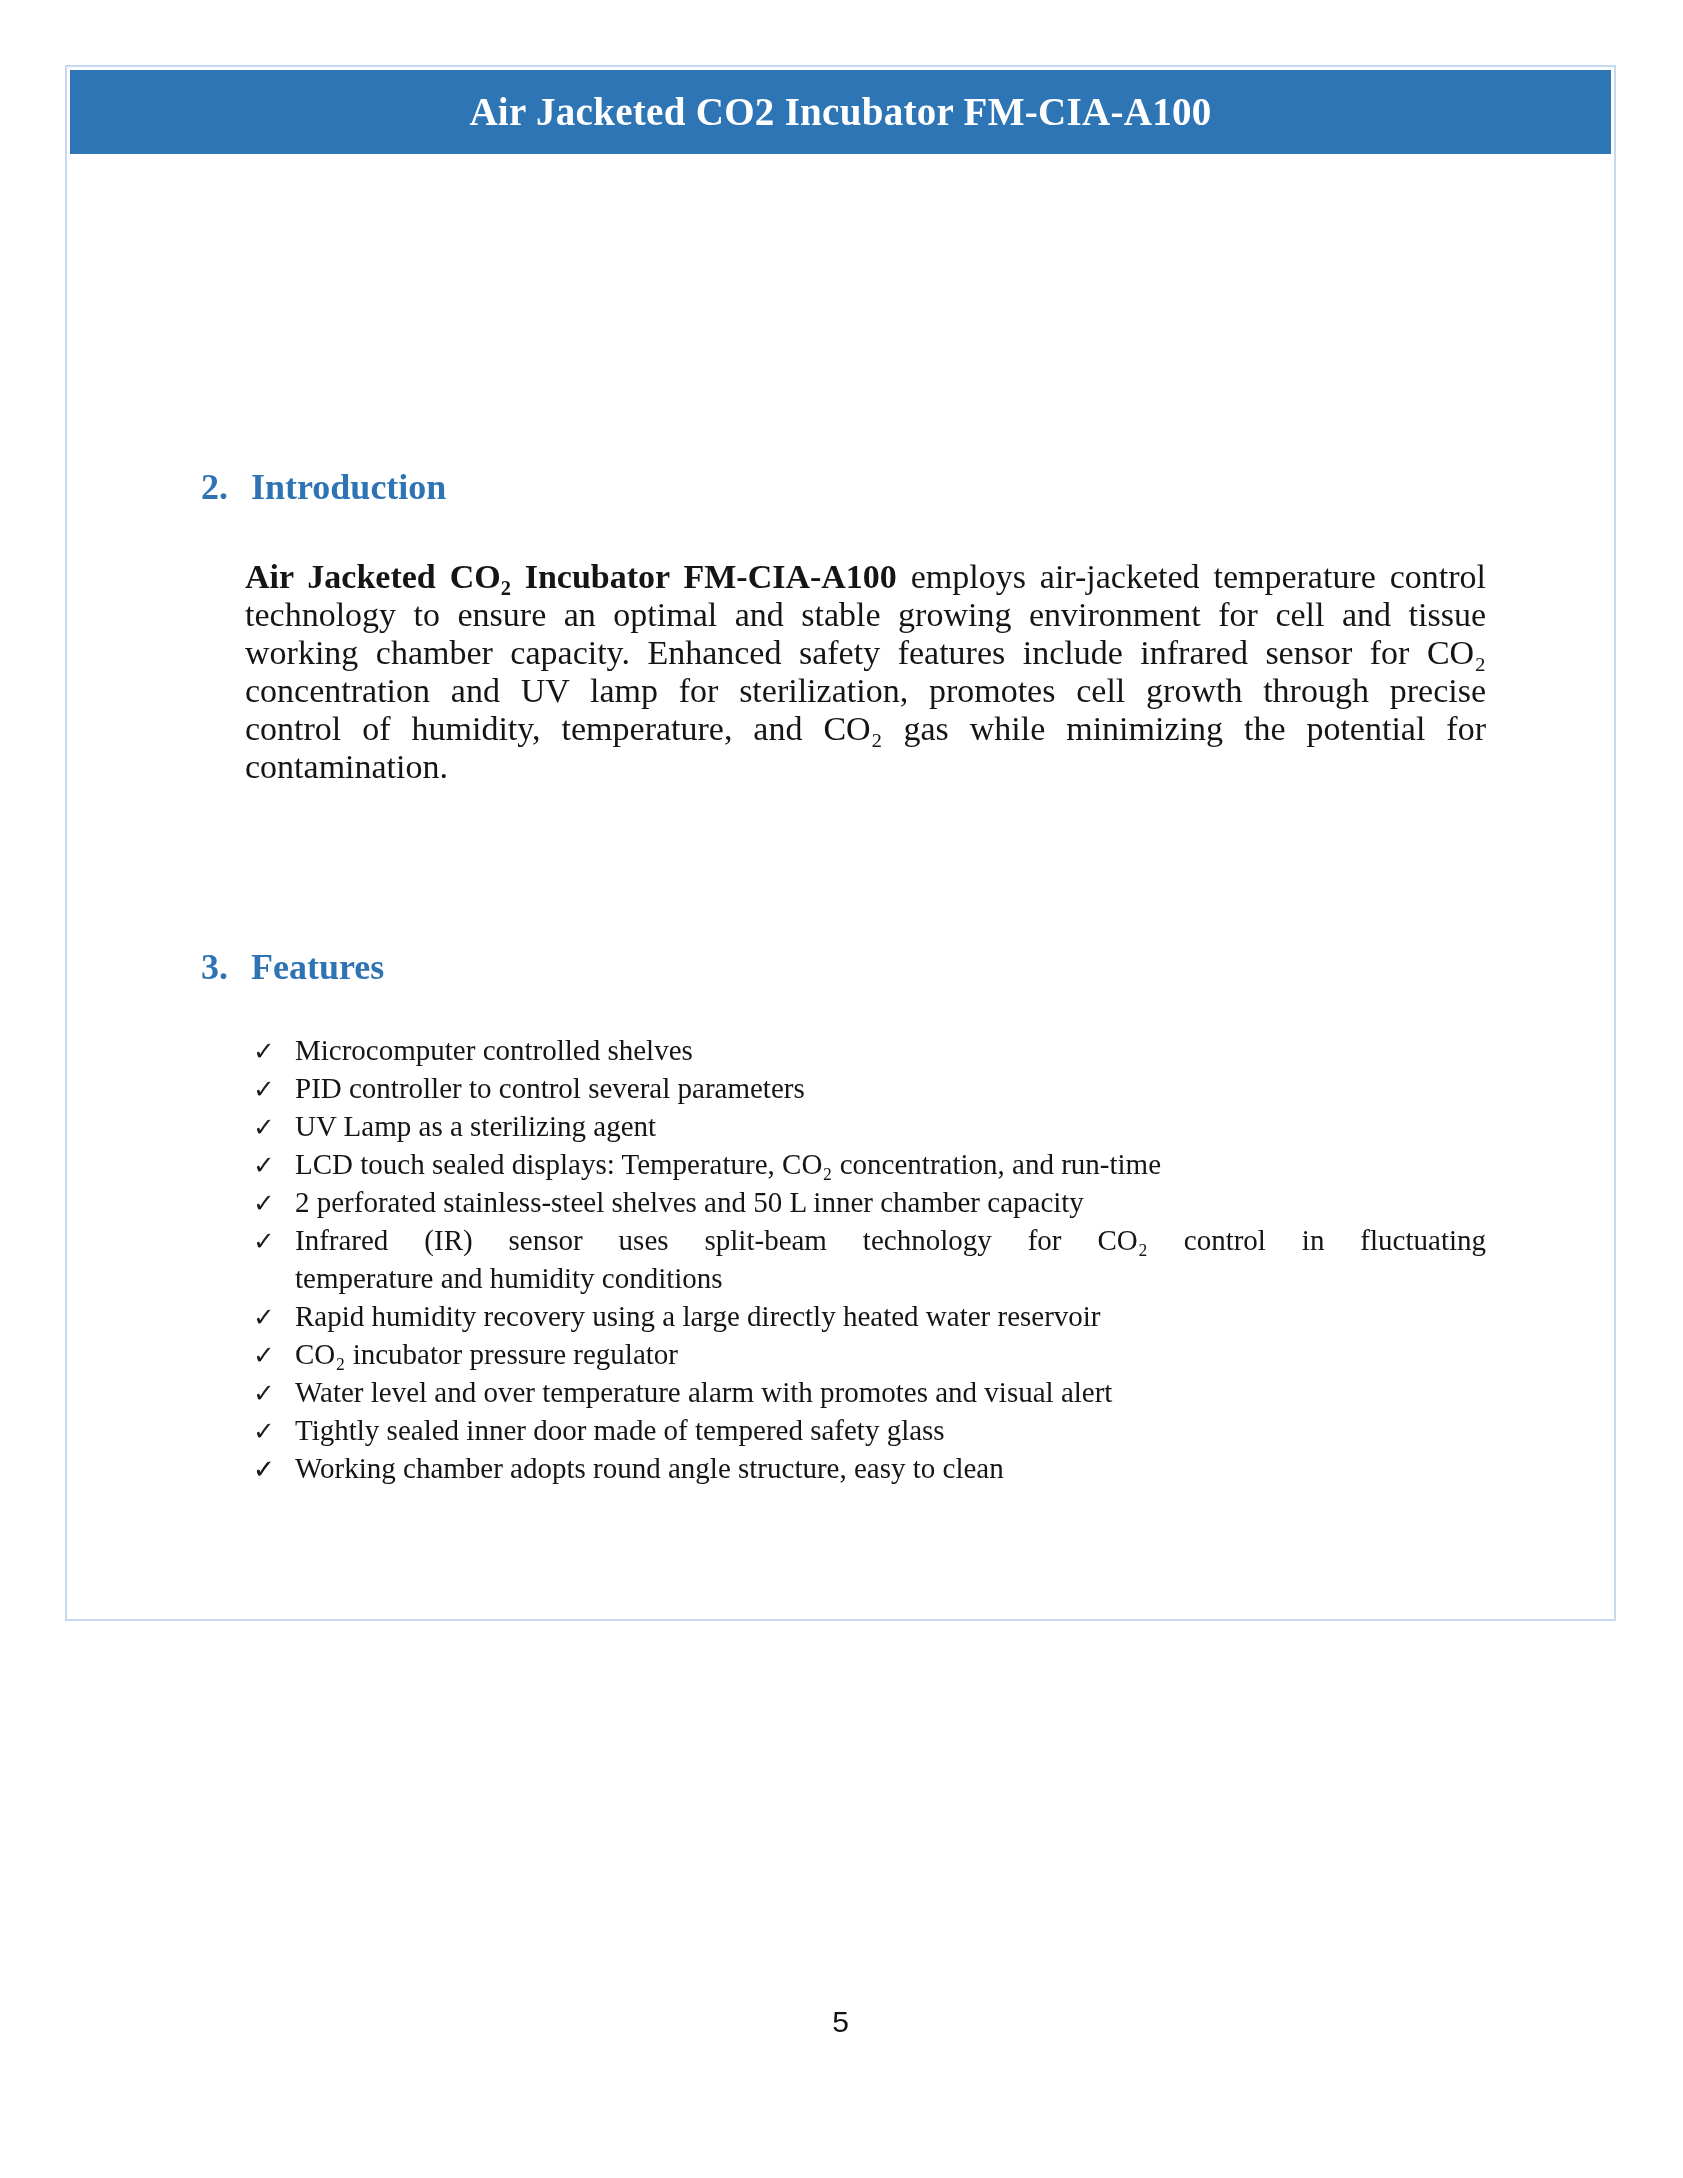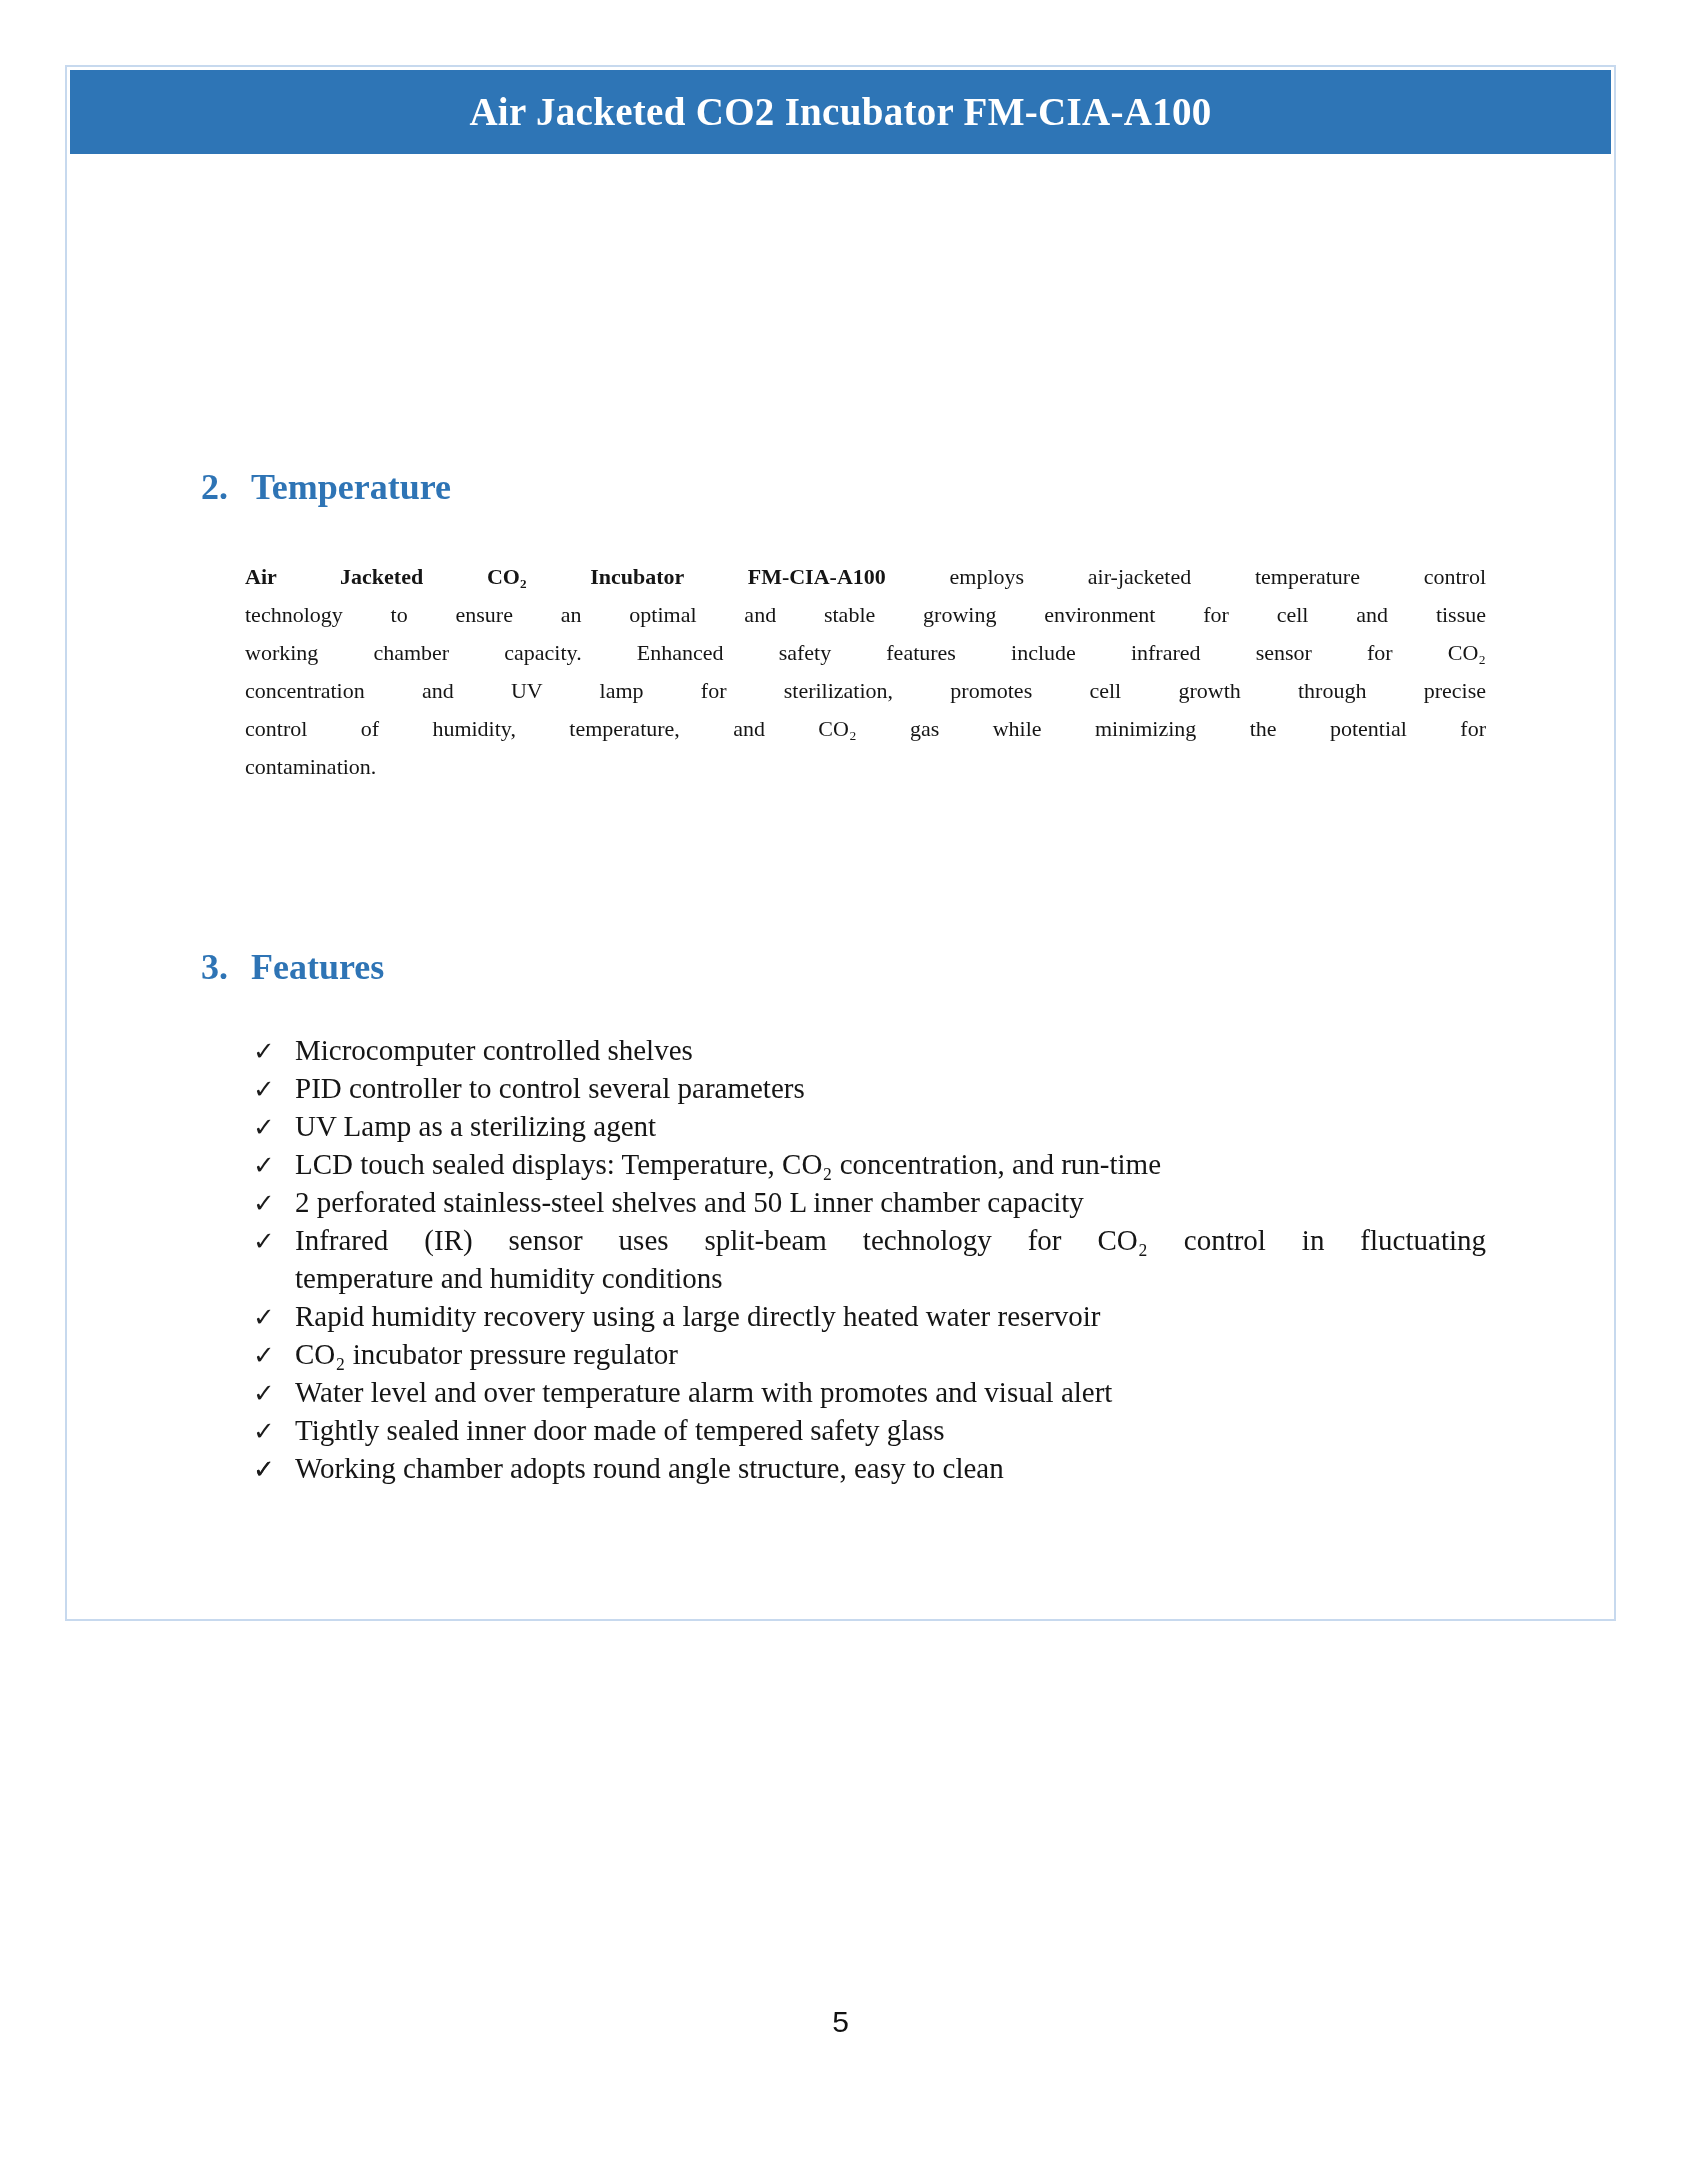--- a/index.html
+++ b/index.html
@@ -27,21 +27,21 @@
   .section-heading {
     position:absolute; left:134px;
     color:#2e74b5; font-weight:bold; font-size:36px; line-height:44px;
     display:flex;
   }
   .section-heading .heading-num { width:50px; flex:0 0 50px; }
   #heading-introduction { top:398px; }
   #heading-features { top:878px; }
   .intro-para {
     position:absolute; left:178px; top:491px; width:1241px;
-    font-size:22px; line-height:38px;
+    font-size:34px; line-height:38px;
   }
   .jline { text-align:justify; text-align-last:justify; }
   .jline.last { text-align-last:left; }
   .lead-bold { font-weight:bold; }
   .features-list {
     position:absolute; left:186px; top:964px; width:1233px;
     list-style:none; font-size:29px; line-height:38px;
   }
   .feature-item { position:relative; padding-left:42px; }
   .check {
@@ -58,21 +58,21 @@
 <body>
 
 <div class="page" style="border-color: rgb(199, 217, 238);">
 
   <div class="banner" style="background-color: rgb(46, 117, 182);">
     <div class="banner-title" style="color: rgb(255, 255, 255);">Air Jacketed CO2 Incubator FM-CIA-A100</div>
   </div>
 
   <div class="section-heading" id="heading-introduction" style="color: rgb(46, 116, 181);">
     <span class="heading-num">2.</span>
-    <span class="heading-text">Temperature</span>
+    <span class="heading-text">Introduction</span>
   </div>
 
   <div class="intro-para">
     <div class="jline"><span class="lead-bold">Air Jacketed CO₂ Incubator FM-CIA-A100</span><span> employs air-jacketed temperature control</span></div>
     <div class="jline">technology to ensure an optimal and stable growing environment for cell and tissue</div>
     <div class="jline">working chamber capacity. Enhanced safety features include infrared sensor for CO₂</div>
     <div class="jline">concentration and UV lamp for sterilization, promotes cell growth through precise</div>
     <div class="jline">control of humidity, temperature, and CO₂ gas while minimizing the potential for</div>
     <div class="jline last">contamination.</div>
   </div>

